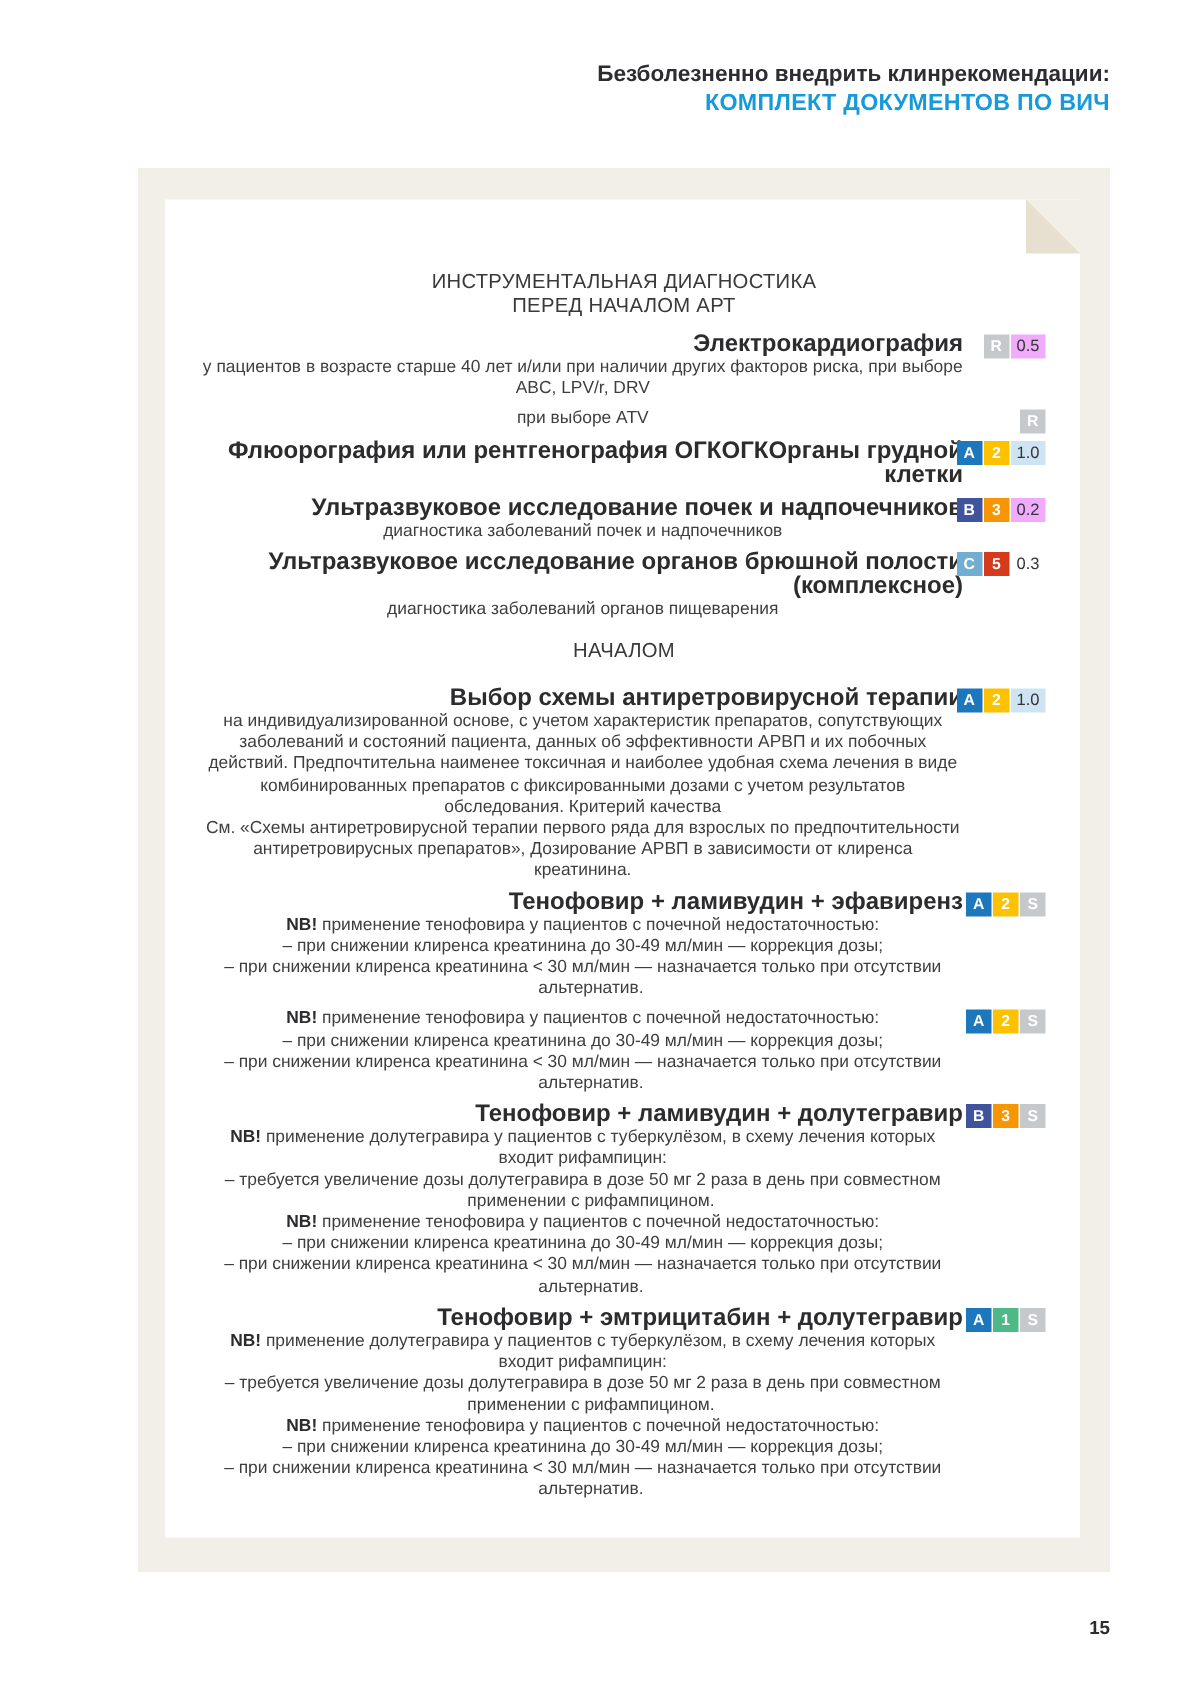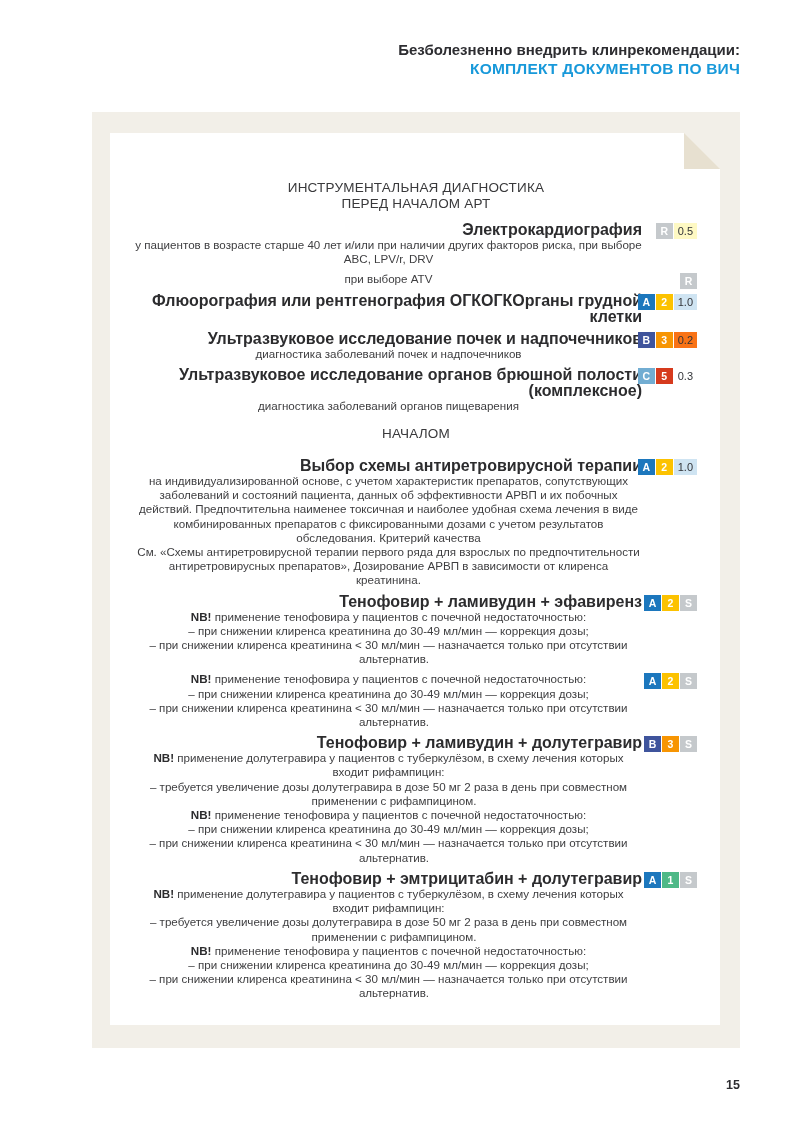--- a/index.html
+++ b/index.html
@@ -52,21 +52,21 @@
               <span class="title-line">ИНСТРУМЕНТАЛЬНАЯ ДИАГНОСТИКА</span>
               <span class="title-line">ПЕРЕД НАЧАЛОМ АРТ</span>
             </h2>
             <div class="item">
               <div class="item-text">
                 <div class="item-title">Электрокардиография</div>
                 <p class="item-line">у пациентов в возрасте старше 40 лет и/или при наличии других факторов риска, при выборе ABC, LPV/r, DRV</p>
               </div>
               <div class="badges">
                 <span class="badge" style="background: rgb(197, 201, 204);">R</span>
-                <span class="chip bg" style="background: #fef9c3; text-align: right;">0.5</span>
+                <span class="chip bg" style="background: #f0abfc; text-align: right;">0.5</span>
               </div>
             </div>
             <div class="item">
               <div class="item-text">
                 <p class="item-line">при выборе ATV</p>
               </div>
               <div class="badges">
                 <span class="badge" style="background: rgb(197, 201, 204);">R</span>
               </div>
             </div>
@@ -81,21 +81,21 @@
               </div>
             </div>
             <div class="item">
               <div class="item-text">
                 <div class="item-title">Ультразвуковое исследование почек и надпочечников</div>
                 <p class="item-line">диагностика заболеваний почек и надпочечников</p>
               </div>
               <div class="badges">
                 <span class="badge" style="background: rgb(63, 84, 156);">B</span>
                 <span class="badge" style="background: rgb(247, 149, 2);">3</span>
-                <span class="chip bg" style="background: #f97316;">0.2</span>
+                <span class="chip bg" style="background: #f0abfc;">0.2</span>
               </div>
             </div>
             <div class="item">
               <div class="item-text">
                 <div class="item-title">Ультразвуковое исследование органов брюшной полости (комплексное)</div>
                 <p class="item-line">диагностика заболеваний органов пищеварения</p>
               </div>
               <div class="badges">
                 <span class="badge" style="background: rgb(114, 173, 210);">C</span>
                 <span class="badge" style="background: rgb(214, 58, 29);">5</span>

